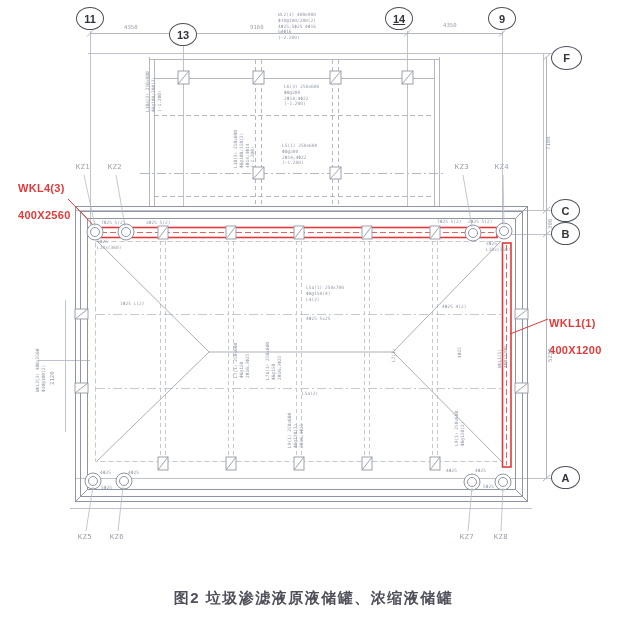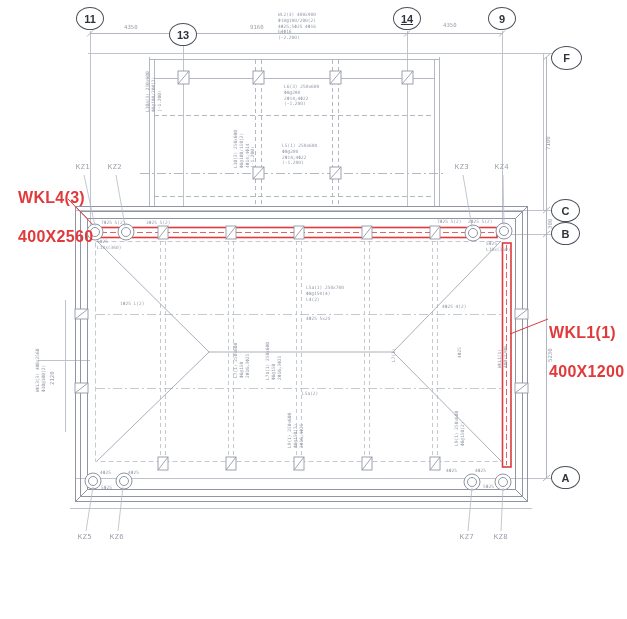--- a/index.html
+++ b/index.html
@@ -4,21 +4,21 @@
 <style>
   html,body{margin:0;padding:0;background:#fff;}
   .page{position:relative;width:627px;height:619px;background:#ffffff;overflow:hidden;
         font-family:"Liberation Sans",sans-serif;}
   .page svg{position:absolute;left:0;top:0;}
   .bubble{position:absolute;border:1.4px solid #4b505b;border-radius:50%;
           display:flex;align-items:center;justify-content:center;
           font-weight:bold;font-size:11px;color:#30333b;background:#fff;box-sizing:border-box;}
   .kz{position:absolute;width:26px;text-align:center;font-size:8px;color:#9aa0ad;
       font-family:"DejaVu Sans Mono",monospace;letter-spacing:.4px;transform:scale(.92);transform-origin:0 0;}
-  .callout{position:absolute;font-weight:bold;font-size:16px;line-height:1.2;
+  .callout{position:absolute;font-weight:bold;font-size:11px;line-height:1.2;
            letter-spacing:.3px;white-space:pre-line;}
   .micro{position:absolute;font-size:6px;line-height:1.3;color:#959ba9;white-space:pre-line;
          transform-origin:0 0;font-family:"DejaVu Sans Mono",monospace;}
   .dim{font-size:7.5px;color:#9aa0ad;}
   .caption{position:absolute;left:0;top:589px;width:100%;text-align:center;
            font-weight:bold;font-size:15px;color:#4f505a;letter-spacing:1.5px;}
 </style>
 </head>
 <body>
 
@@ -189,21 +189,21 @@
       </g>
     </g>
   </svg>
 
   <div class="bubble" style="left:76px;top:7px;width:28px;height:23px;">
       <span>11</span>
     </div>
   <div class="bubble" style="left:169px;top:23px;width:28px;height:23px;">
       <span>13</span>
     </div>
-  <div class="bubble" style="left:393px;top:7px;width:28px;height:23px;text-decoration:underline;">
+  <div class="bubble" style="left:385px;top:7px;width:28px;height:23px;text-decoration:underline;">
       <span>14</span>
     </div>
   <div class="bubble" style="left:488px;top:7px;width:28px;height:23px;">
       <span>9</span>
     </div>
   <div class="bubble" style="left:551px;top:46px;width:31px;height:24px;">
       <span>F</span>
     </div>
   <div class="bubble" style="left:551px;top:199px;width:29px;height:23px;">
       <span>C</span>
@@ -292,14 +292,15 @@
     <div class="micro" style="left: 34px; top: 392px; transform: rotate(-90deg) scale(0.75);">WKL3(3) 400x2560
 Φ10@100(2)</div>
   <div class="micro dim" style="left: 124px; top: 24px; transform: scale(0.75);">4350</div>
     <div class="micro dim" style="left: 250px; top: 24px; transform: scale(0.75);">9160</div>
     <div class="micro dim" style="left: 443px; top: 22px; transform: scale(0.75);">4350</div>
     <div class="micro dim" style="left: 545px; top: 150px; transform: rotate(-90deg) scale(0.75);">7100</div>
     <div class="micro dim" style="left: 547px; top: 229px; transform: rotate(-90deg) scale(0.75);">300</div>
     <div class="micro dim" style="left: 547px; top: 362px; transform: rotate(-90deg) scale(0.75);">5230</div>
     <div class="micro dim" style="left: 49px; top: 385px; transform: rotate(-90deg) scale(0.75);">2120</div>
 
+  <div class="caption">图2 垃圾渗滤液原液储罐、浓缩液储罐</div>
 
 </div>
 
 </body></html>

